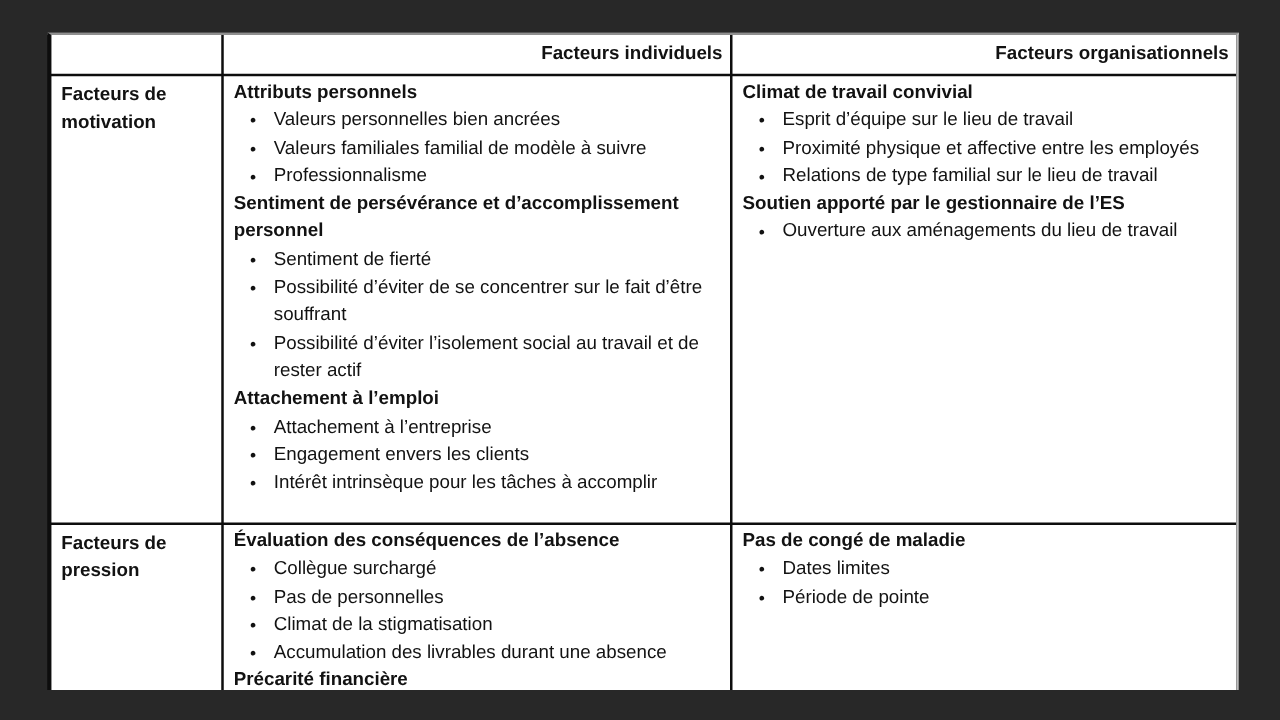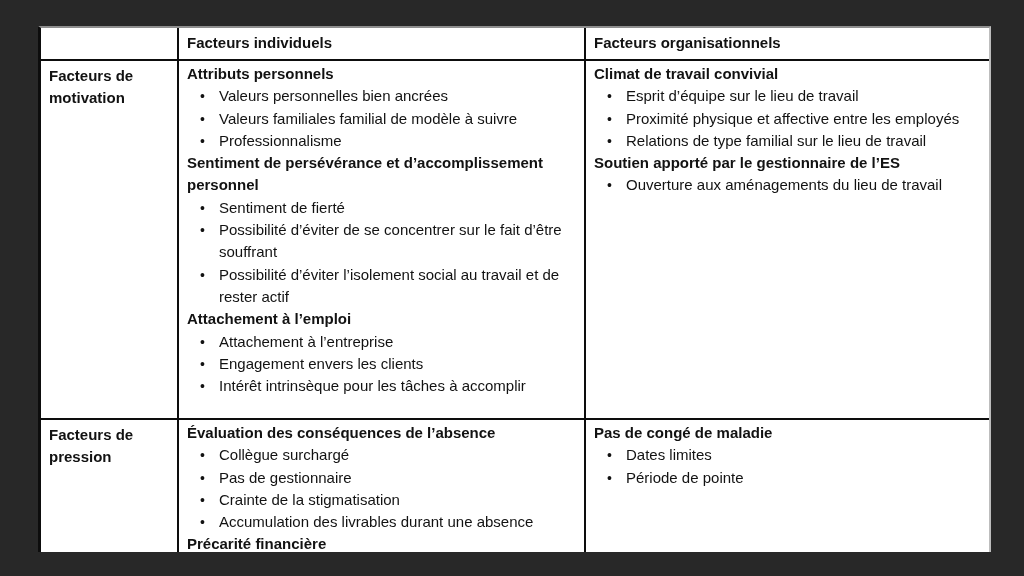--- a/index.html
+++ b/index.html
@@ -27,21 +27,21 @@
     width:100%;height:100%;
   }
   .cell{
     background:#ffffff;
     color:#121212;
     font-size:15px;
     line-height:22.3px;
     padding:2px 6px 0 8px;
     overflow:hidden;
   }
-  .cell.header{font-weight:700;padding-top:4px;}
+  .cell.header{font-weight:700;padding-top:4px;text-align:right;}
   .cell.rowlabel{font-weight:700;padding-top:4px;}
   .h{font-weight:700;}
   .b{display:flex;padding-left:13px;}
   .dot{flex:none;width:19px;font-size:14px;}
   .bt{flex:1;}
   .sqw{
     text-decoration-line:underline;
     text-decoration-style:wavy;
     text-decoration-color:#d0342c;
     text-decoration-thickness:1.5px;
@@ -124,25 +124,25 @@
 
       <div class="cell rowlabel">Facteurs de pression</div>
       <div class="cell">
           <div class="h">Évaluation des conséquences de l’absence</div>
           <div class="b">
             <span class="dot">•</span>
             <span class="bt">Collègue surchargé</span>
           </div>
           <div class="b">
             <span class="dot">•</span>
-            <span class="bt">Pas de gestionnaire</span>
+            <span class="bt">Pas de personnelles</span>
           </div>
           <div class="b">
             <span class="dot">•</span>
-            <span class="bt">Crainte de la stigmatisation</span>
+            <span class="bt">Climat de la stigmatisation</span>
           </div>
           <div class="b">
             <span class="dot">•</span>
             <span class="bt">Accumulation des livrables durant une absence</span>
           </div>
           <div class="h">Précarité financière</div>
         </div>
       <div class="cell">
           <div class="h">Pas de congé de maladie</div>
           <div class="b">

